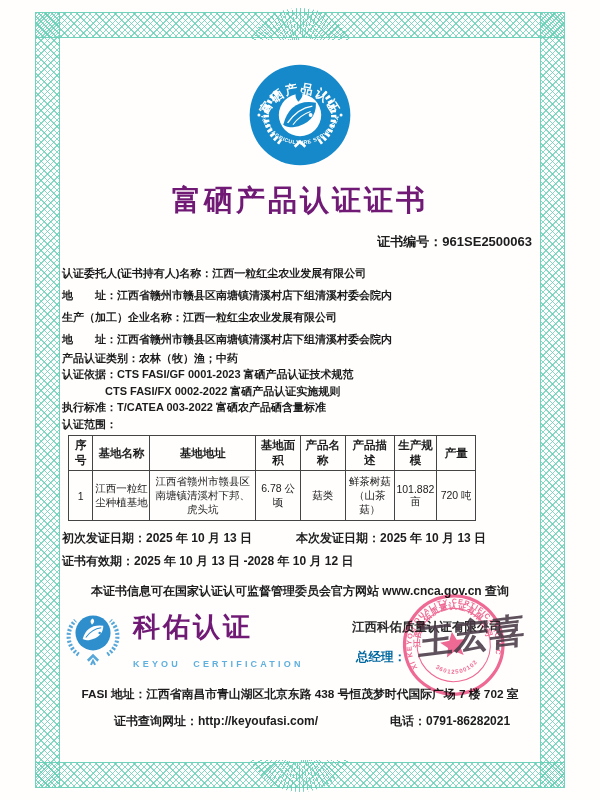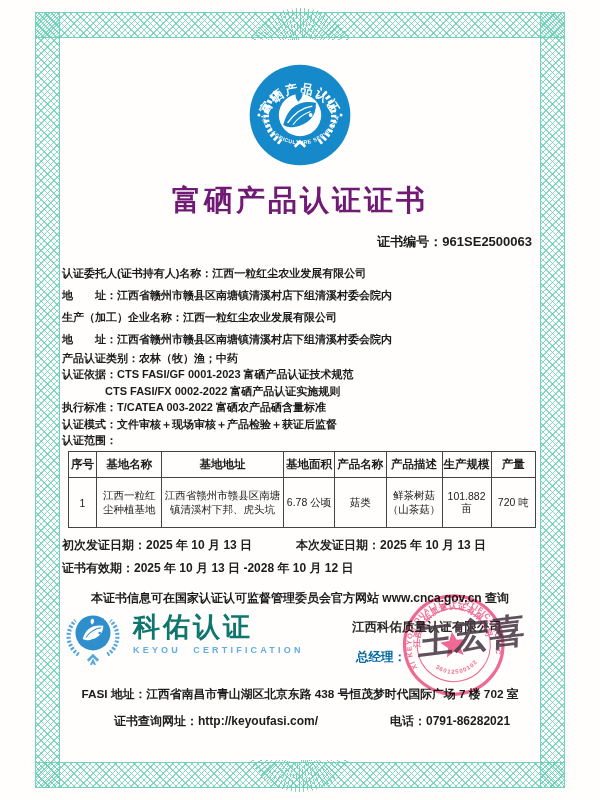--- a/index.html
+++ b/index.html
@@ -29,37 +29,37 @@
   .content { position:absolute; left:62px; top:48px; width:476px; color:#1c1c1c; }
   .emblem-main { display:block; margin:14px auto 0 auto; }
   .cert-title { margin-top:13px; text-align:center; font-size:29px; font-weight:bold; letter-spacing:3px; color:#701a75; }
   .cert-no { margin-top:12px; text-align:right; padding-right:6px; font-size:13px; font-weight:bold; }
 
   .body-lines { margin-top:11px; font-weight:bold; font-size:11px; }
   .lineA { line-height:22px; }
   .lineB { line-height:16.4px; }
   .indent-dep { margin-left:43px; }
 
-  table.scope { border-collapse:collapse; table-layout:fixed; width:468px; margin:3px 0 0 6px;
+  table.scope { border-collapse:collapse; table-layout:fixed; width:408px; margin:3px 0 0 6px;
     font-size:10.5px; text-align:center; color:#1c1c1c; }
   table.scope th, table.scope td { border:1px solid #444; padding:2px 1px; vertical-align:middle; word-break:break-all; }
   table.scope th { font-weight:bold; font-size:11.5px; height:26px; }
   table.scope td { height:50px; }
 
   .conformity { margin-top:10px; font-size:11.5px; font-weight:bold; line-height:15px; }
   .dates-row { display:flex; margin-top:9px; font-size:12px; font-weight:bold; }
   .dates-row .gap { width:44px; }
   .validity { margin-top:6px; font-size:12px; font-weight:bold; }
   .query-line { margin-top:13px; text-align:center; font-size:12px; font-weight:bold; }
 
   
   .keyou { position:absolute; left:62px; top:603px; display:flex; align-items:flex-start; }
   .keyou-text { margin-left:9px; padding-top:10px; }
-  .keyou-cn { font-size:27px; font-weight:bold; color:#0f766e; letter-spacing:3px; line-height:28px; }
-  .keyou-en { margin-top:3px; font-size:9px; font-weight:bold; color:#5fb0de; letter-spacing:3.2px; }
+  .keyou-cn { font-size:27px; font-weight:bold; color:#701a75; letter-spacing:3px; line-height:28px; }
+  .keyou-en { margin-top:17px; font-size:9px; font-weight:bold; color:#5fb0de; letter-spacing:3.2px; }
 
   .company-name { position:absolute; left:352px; top:619px; font-size:12.5px; font-weight:bold; color:#2a2a2a; }
   .gm-label { position:absolute; left:356px; top:649px; font-size:12.5px; font-weight:bold; color:#0369a1; }
   .signature { position:absolute; left:418px; top:613px; font-size:35px; font-weight:bold; color:#4a3b47;
     transform:rotate(-7deg) skewX(-8deg); letter-spacing:1px; opacity:0.88; z-index:6; }
   .seal-wrap { position:absolute; left:401px; top:592px; z-index:5; opacity:0.93; mix-blend-mode:multiply;
     transform:rotate(-8deg); }
 
   .fasi-line { position:absolute; left:62px; width:476px; top:687px; text-align:center;
     font-size:11.8px; font-weight:bold; color:#1c1c1c; }
@@ -111,21 +111,20 @@
 
     <div class="body-lines">
       <div class="lineA">认证委托人(证书持有人)名称：江西一粒红尘农业发展有限公司</div>
       <div class="lineA">地　　址：江西省赣州市赣县区南塘镇清溪村店下组清溪村委会院内</div>
       <div class="lineA">生产（加工）企业名称：江西一粒红尘农业发展有限公司</div>
       <div class="lineA">地　　址：江西省赣州市赣县区南塘镇清溪村店下组清溪村委会院内</div>
       <div class="lineB">产品认证类别：农林（牧）渔；中药</div>
       <div class="lineB">认证依据：CTS FASI/GF 0001-2023 富硒产品认证技术规范</div>
       <div class="lineB indent-dep">CTS FASI/FX 0002-2022 富硒产品认证实施规则</div>
       <div class="lineB">执行标准：T/CATEA 003-2022 富硒农产品硒含量标准</div>
-      <div class="lineB">认证模式：文件审核＋现场审核＋产品检验＋获证后监督</div>
       <div class="lineB">认证范围：</div>
     </div>
 
     <table class="scope">
       <colgroup>
         <col style="width:6%">
           <col style="width:14%">
           <col style="width:26%">
           <col style="width:11%">
         <col style="width:11%">

